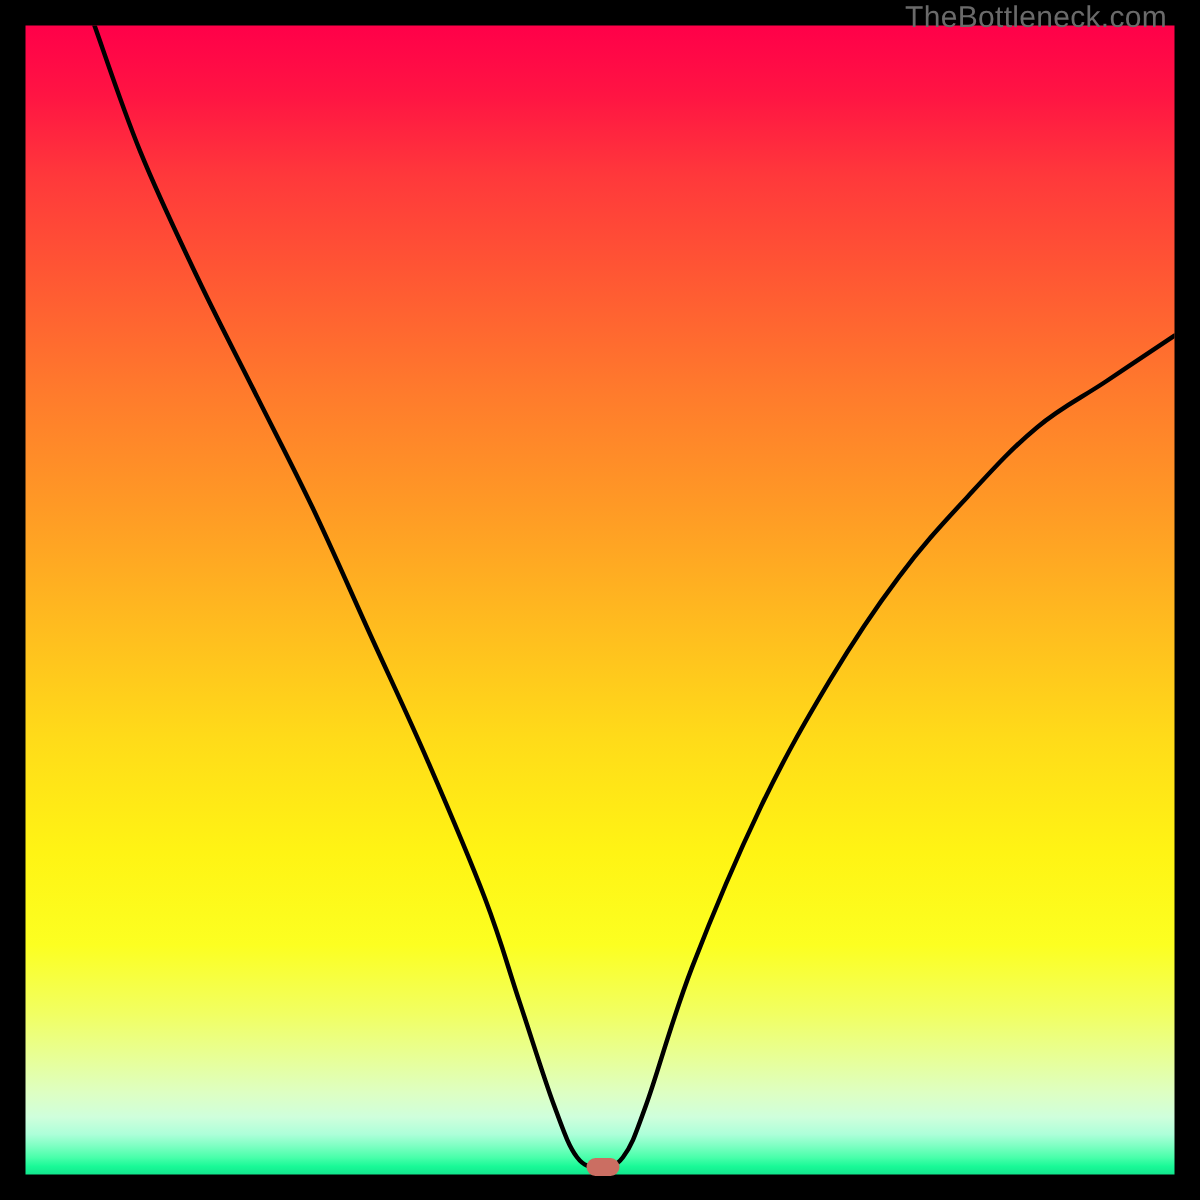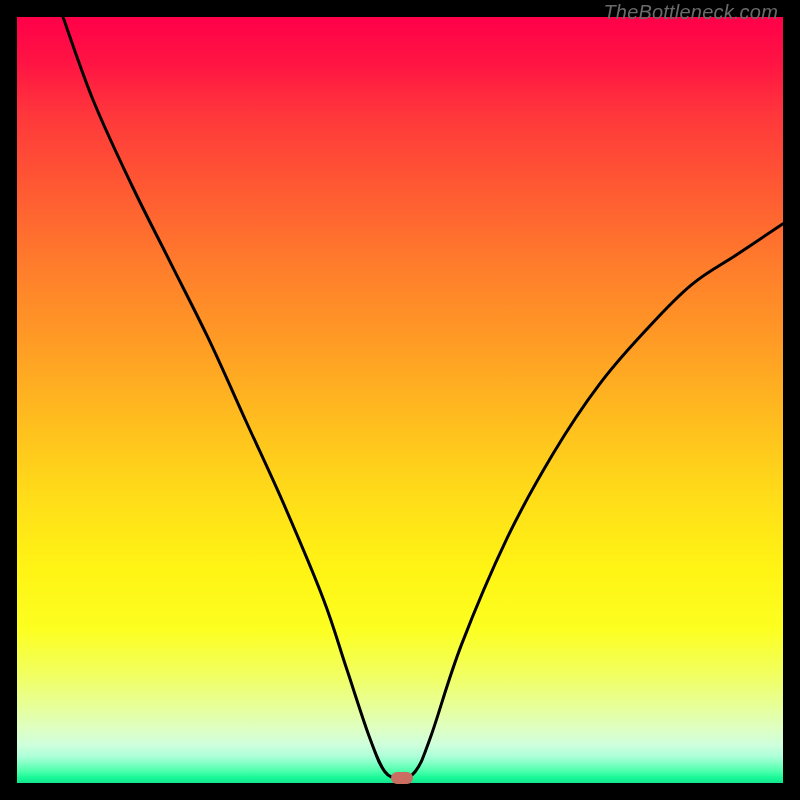--- a/index.html
+++ b/index.html
@@ -8,21 +8,20 @@
     width: 800px;
     height: 800px;
     background: #000;
     overflow: hidden;
   }
   .frame {
     position: relative;
     width: 800px;
     height: 800px;
     background: #000;
-    font-style: italic;
   }
   .plot-area {
     position: absolute;
     left: 17px;
     top: 17px;
     width: 766px;
     height: 766px;
     background: linear-gradient(
       to bottom,
       #ff0049 0%,

